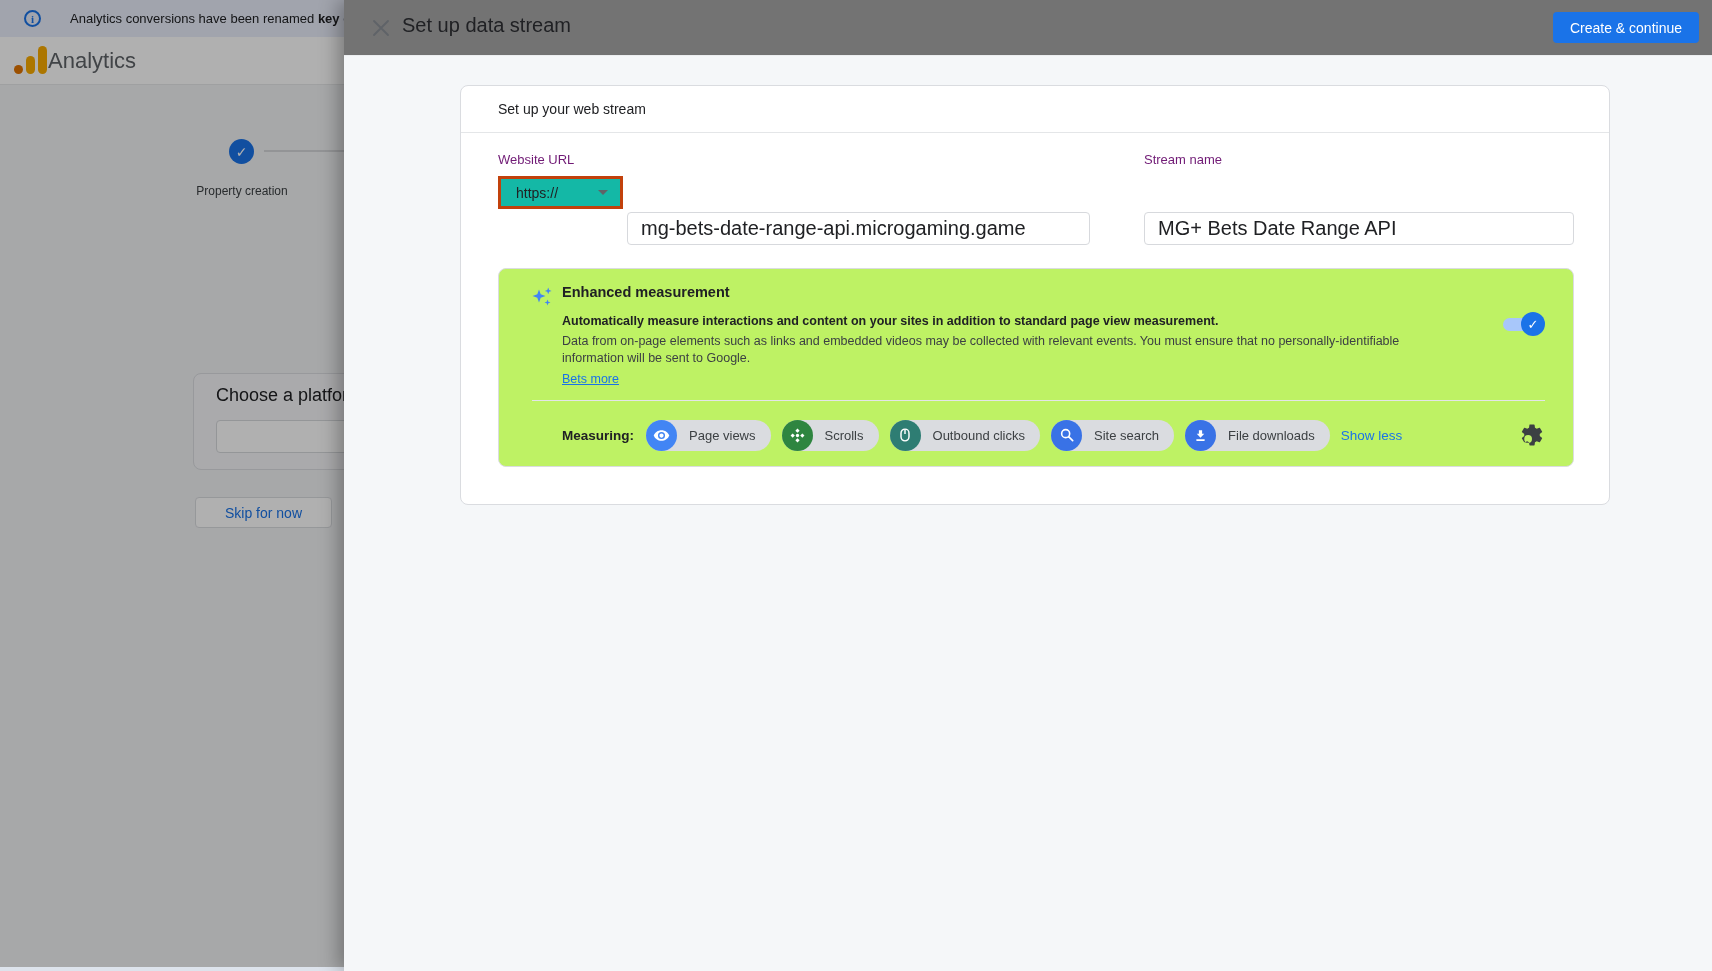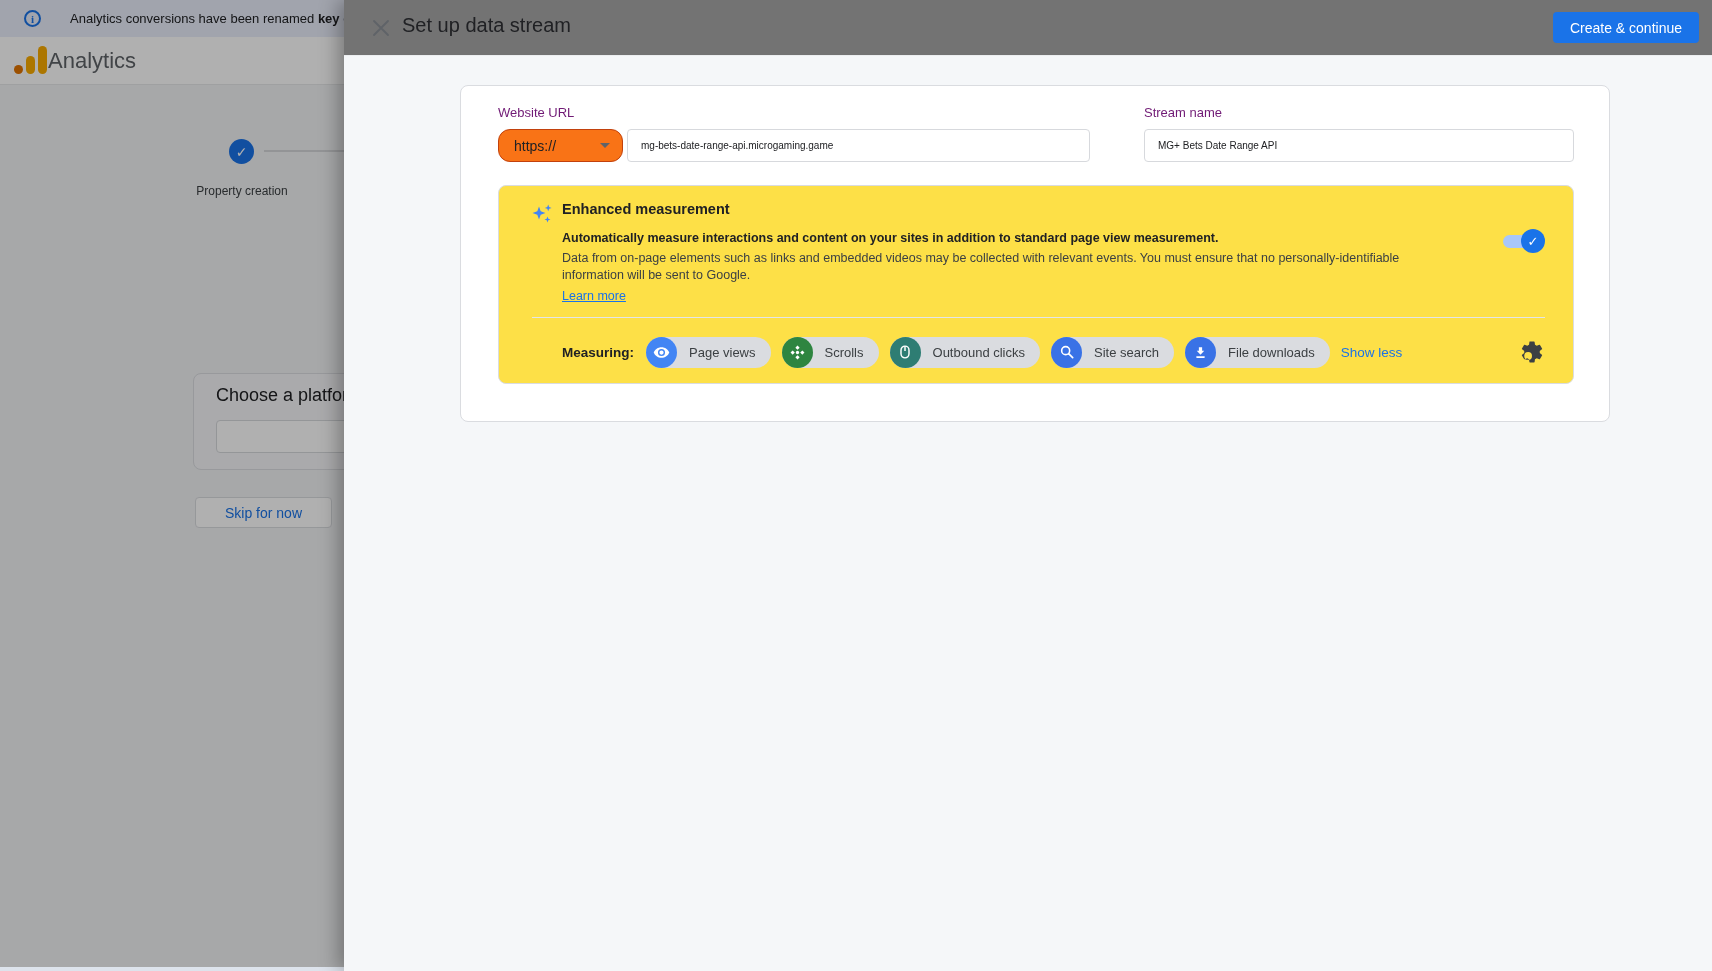--- a/index.html
+++ b/index.html
@@ -40,28 +40,28 @@
   .dialog-title { position:absolute; left:58px; top:14px; font-size:20px; color:#202124; }
   .create-btn { position:absolute; right:13px; top:12px; height:31px; padding:0 17px; background:#1a73e8; border:none; border-radius:4px; color:#fff; font-size:14px; font-weight:500; font-family:"Liberation Sans", sans-serif; display:flex; align-items:center; cursor:pointer; }
 
   .stream-card { position:absolute; left:116px; top:85px; width:1150px; background:#fff; border:1px solid #dadce0; border-radius:8px; }
   .stream-card-header { height:47px; border-bottom:1px solid #e4e6e8; display:flex; align-items:center; padding-left:37px; font-size:14px; color:#202124; }
   .stream-card-body { padding:19px 37px 37px 37px; }
 
   .form-row { display:flex; }
   .field-label { font-size:13px; color:#701a75; margin-bottom:9px; }
   .controls { display:flex; gap:4px; }
-  .protocol-select { width:125px; height:33px; background:#f97316; border:1px solid #c2410c; border-radius:12px; display:flex; align-items:center; padding:0 12px 0 15px; font-size:14px; color:#202124; cursor:pointer; }
+  .protocol-select { width:125px; height:33px; background:#14b8a6; border:3px solid #c2410c; border-radius:0; display:flex; align-items:center; padding:0 12px 0 15px; font-size:14px; color:#202124; cursor:pointer; }
   .caret { margin-left:auto; width:0; height:0; border-left:5px solid transparent; border-right:5px solid transparent; border-top:5px solid #5f6368; }
-  .text-input { height:33px; background:#fff; border:1px solid #d7d9dd; border-radius:4px; padding:0 13px; font-size:10px; color:#202124; font-family:"Liberation Sans", sans-serif; }
+  .text-input { height:33px; background:#fff; border:1px solid #d7d9dd; border-radius:4px; padding:0 13px; font-size:20px; color:#202124; font-family:"Liberation Sans", sans-serif;margin-top:36px; }
   .url-input { width:463px; }
   .name-input { width:430px; }
   .group-stream { margin-left:54px; }
 
-  .enh-box { position:relative; margin-top:23px; width:1076px; background:#fde047; border:1px solid #dadce0; border-radius:8px; padding:15px 28px 15px 31px; }
+  .enh-box { position:relative; margin-top:23px; width:1076px; background:#bef264; border:1px solid #dadce0; border-radius:8px; padding:15px 28px 15px 31px; }
   .enh-top { display:flex; }
   .sparkle { width:24px; height:24px; margin-right:8px; flex:0 0 auto; margin-top:1px; }
   .enh-text { flex:1; padding-right:90px; }
   .enh-title { font-size:14.5px; font-weight:700; color:#202124; }
   .enh-p1 { margin-top:13px; font-size:12.5px; font-weight:700; color:#202124; line-height:1.35; }
   .enh-p2 { margin-top:3px; font-size:12.5px; color:#3c4043; line-height:1.35; }
   .learn-more { display:inline-block; margin-top:5px; font-size:12.5px; color:#1a73e8; text-decoration:underline; cursor:pointer; }
 
   .toggle { position:absolute; right:28px; top:43px; width:42px; height:24px; cursor:pointer; }
   .toggle-track { position:absolute; left:0; top:6px; width:36px; height:13px; border-radius:7px; background:#a8c7fa; }
@@ -116,20 +116,21 @@
     <span class="close-btn">
       <svg width="18" height="18" viewBox="0 0 18 18">
           <path d="M2 2 L16 16 M16 2 L2 16" stroke="#5f6368" stroke-width="1.8" stroke-linecap="round"></path>
         </svg>
     </span>
     <span class="dialog-title">Set up data stream</span>
     <button class="create-btn">Create &amp; continue</button>
   </div>
 
   <div class="stream-card">
+    <div class="stream-card-header">Set up your web stream</div>
     <div class="stream-card-body">
 
       <div class="form-row">
         <div>
           <div class="field-label">Website URL</div>
           <div class="controls">
             <div class="protocol-select">
               <span>https://</span>
               <span class="caret"></span>
             </div>
@@ -148,21 +149,21 @@
             <g fill="#4285f4">
               <path d="M9 4.5 L10.7 9.3 L15.5 11 L10.7 12.7 L9 17.5 L7.3 12.7 L2.5 11 L7.3 9.3 Z"></path>
               <path d="M18.2 2.5 L19.1 5 L21.6 5.9 L19.1 6.8 L18.2 9.3 L17.3 6.8 L14.8 5.9 L17.3 5 Z"></path>
               <path d="M17.5 14.5 L18.3 16.7 L20.5 17.5 L18.3 18.3 L17.5 20.5 L16.7 18.3 L14.5 17.5 L16.7 16.7 Z"></path>
             </g>
           </svg>
           <div class="enh-text">
             <div class="enh-title">Enhanced measurement</div>
             <div class="enh-p1">Automatically measure interactions and content on your sites in addition to standard page view measurement.</div>
             <div class="enh-p2">Data from on-page elements such as links and embedded videos may be collected with relevant events. You must ensure that no personally-identifiable information will be sent to Google.</div>
-            <span class="learn-more">Learn more</span>
+            <span class="learn-more">Bets more</span>
           </div>
         </div>
 
         <div class="toggle">
           <span class="toggle-track"></span>
           <span class="toggle-thumb glyph">✓</span>
         </div>
 
         <div class="enh-divider"></div>
 

